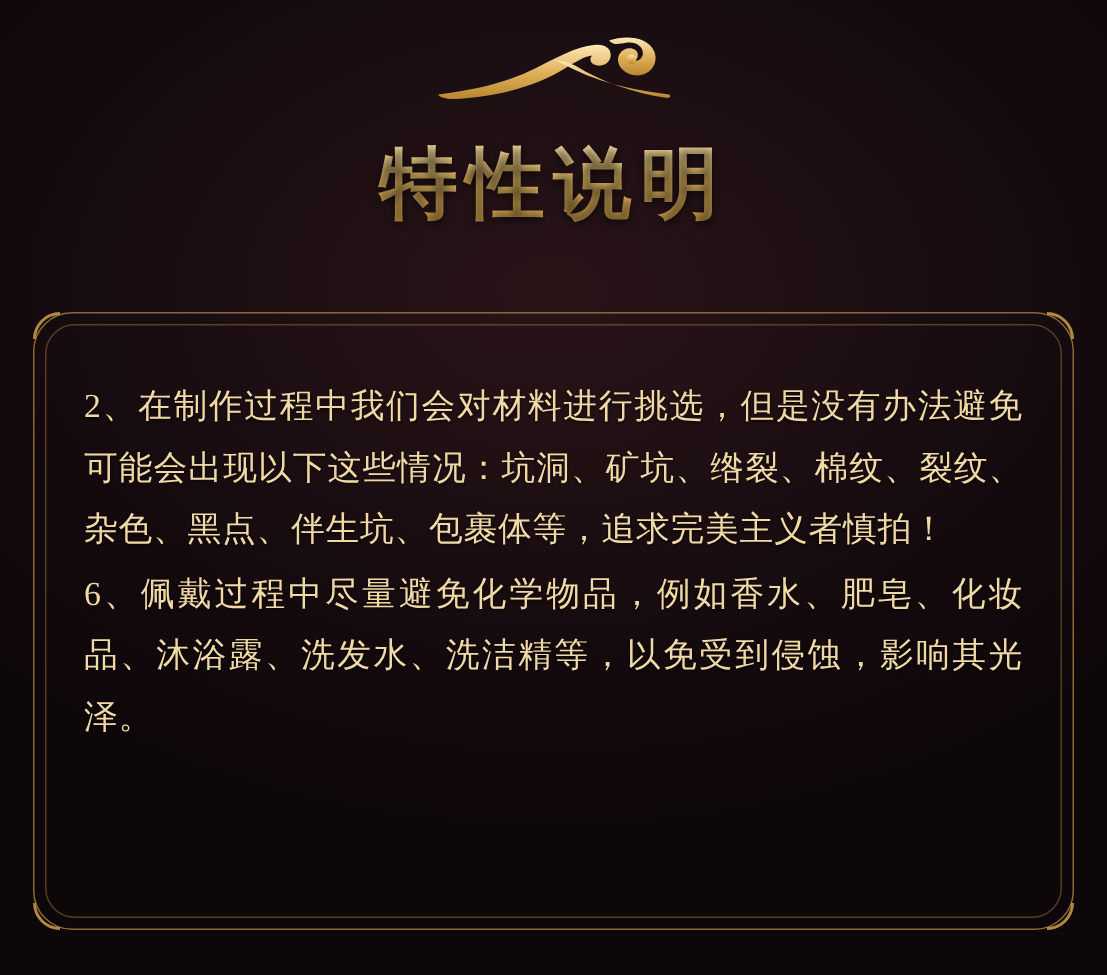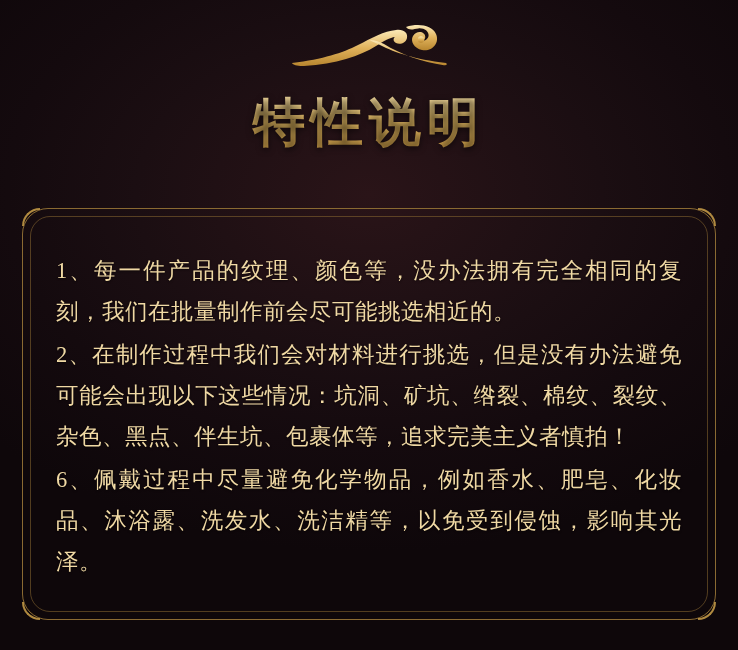--- a/index.html
+++ b/index.html
@@ -118,18 +118,17 @@
   <div class="title">特性说明</div>
 
   <div class="frame">
     <span class="corner tl"></span>
     <span class="corner tr"></span>
     <span class="corner bl"></span>
     <span class="corner br"></span>
   </div>
 
   <div class="body-text">
-    <p class="para">1、每一件产品的纹理、颜色等，没办法拥有完全相同的复刻，我们在批量制作前会尽可能挑选相近的。</p>
     <p class="para">2、在制作过程中我们会对材料进行挑选，但是没有办法避免可能会出现以下这些情况：坑洞、矿坑、绺裂、棉纹、裂纹、杂色、黑点、伴生坑、包裹体等，追求完美主义者慎拍！</p>
     <p class="para">6、佩戴过程中尽量避免化学物品，例如香水、肥皂、化妆品、沐浴露、洗发水、洗洁精等，以免受到侵蚀，影响其光泽。</p>
   </div>
 
 </div>
 
 </body></html>

